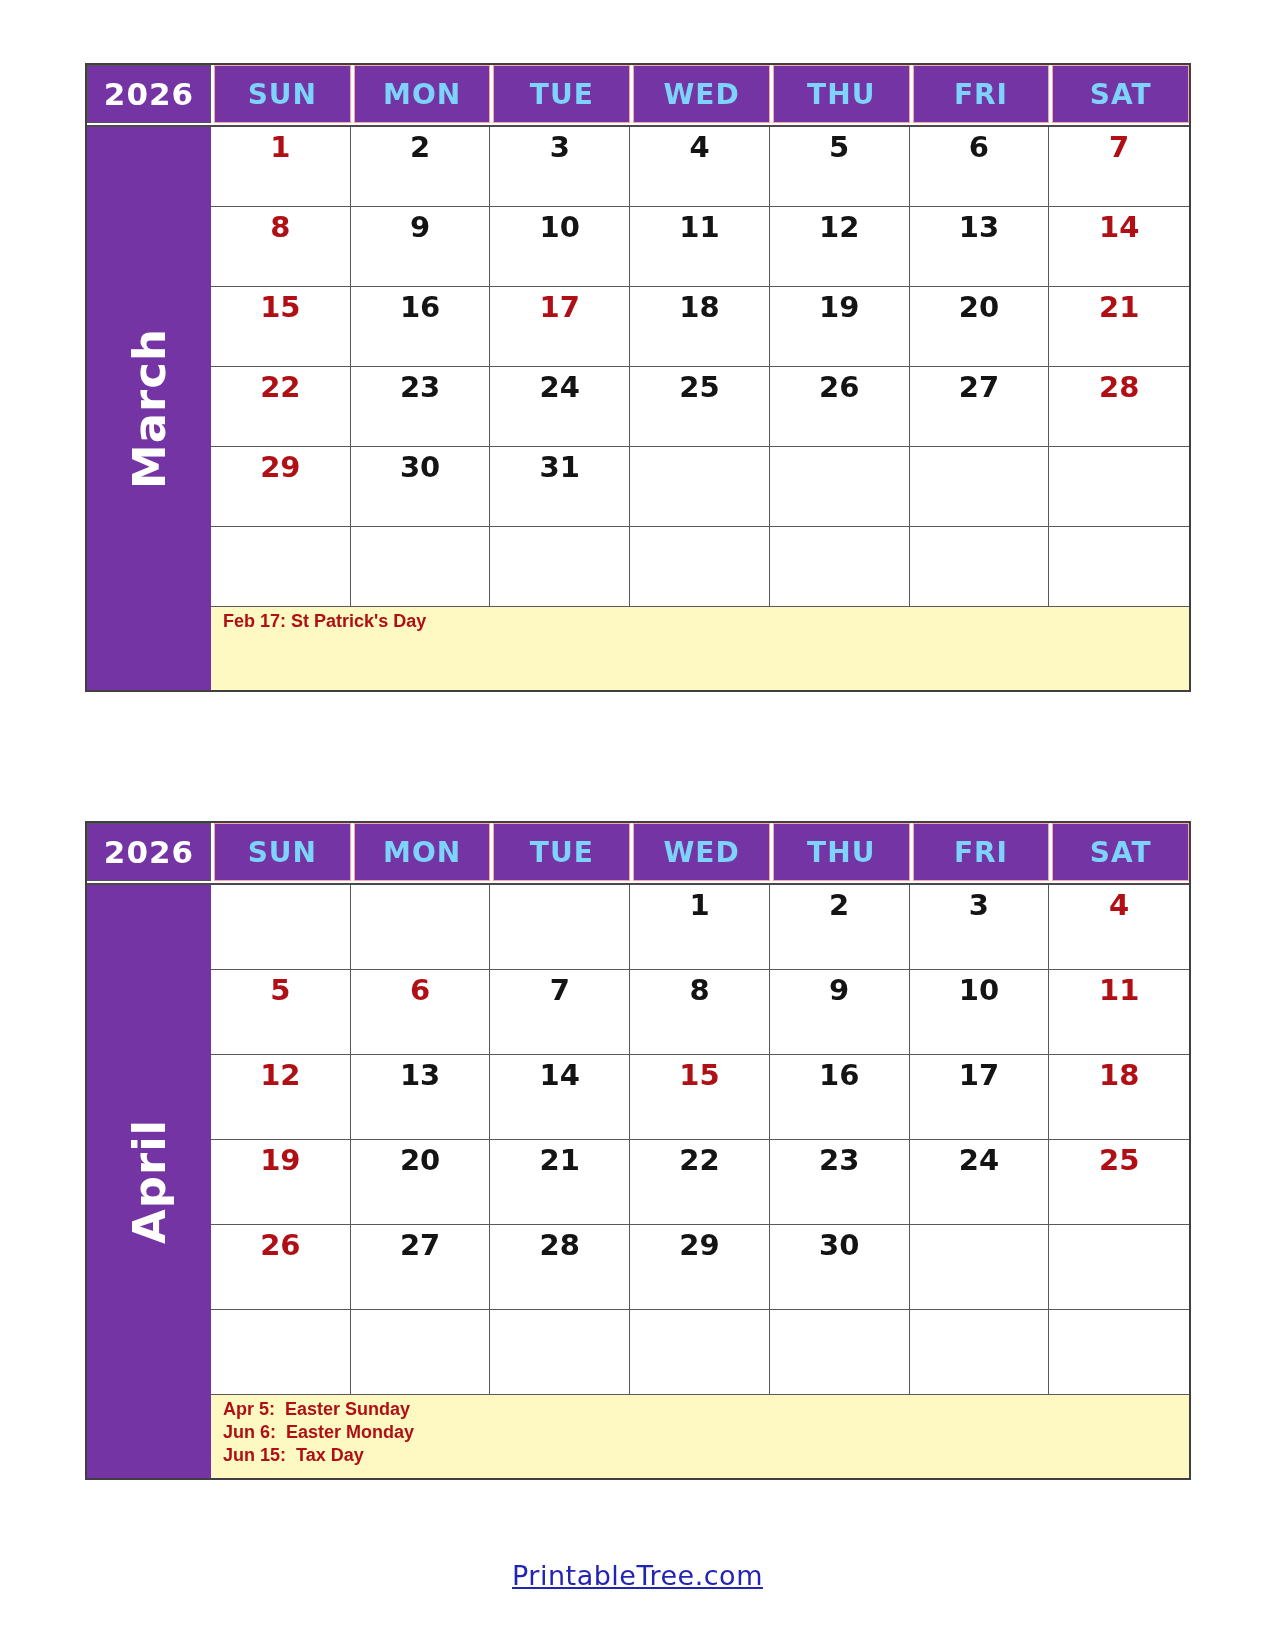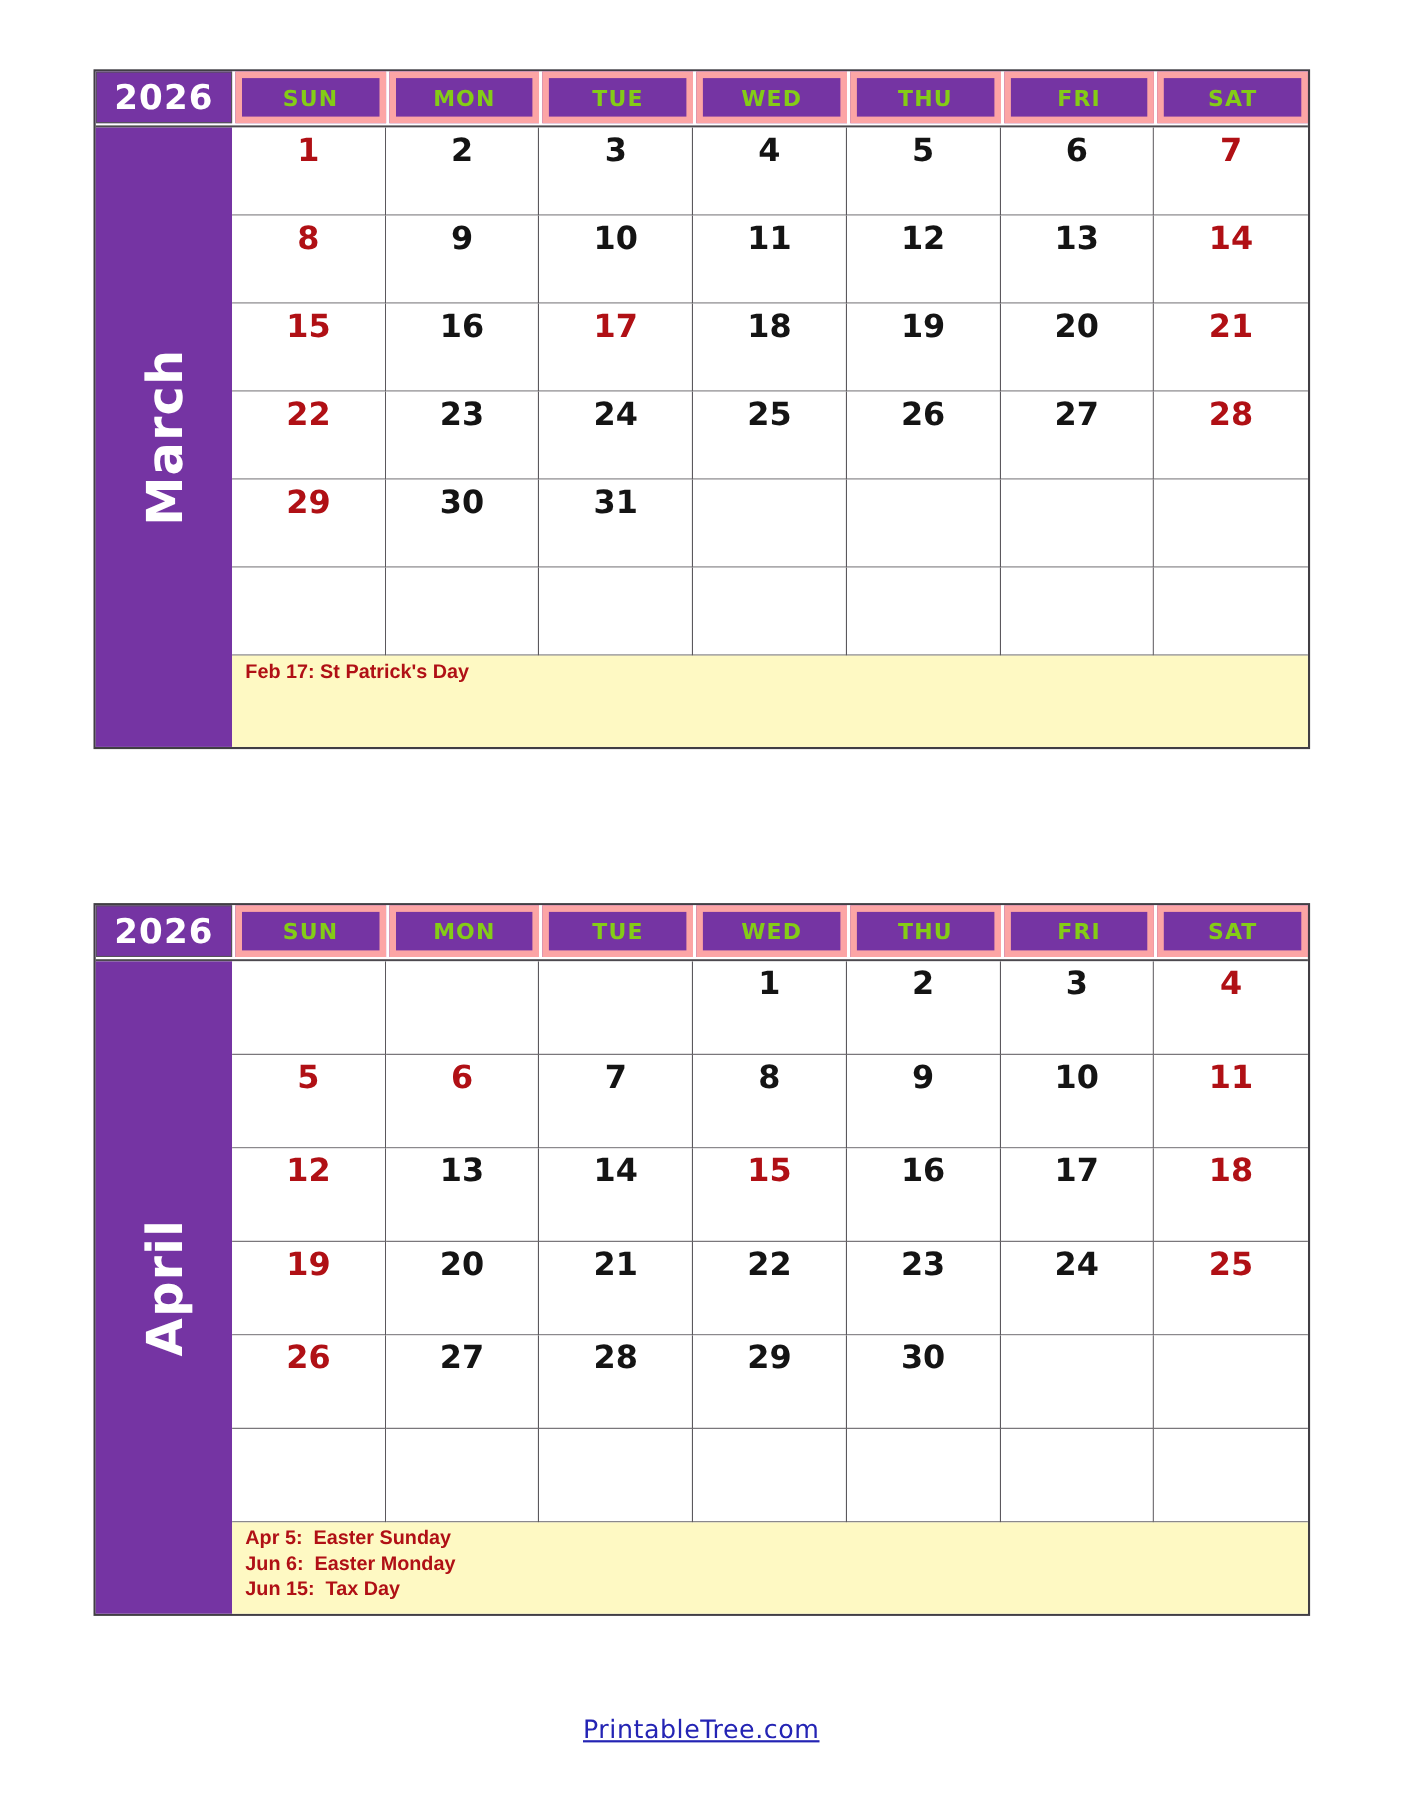--- a/index.html
+++ b/index.html
@@ -23,43 +23,43 @@
     box-sizing: content-box;
   }
   .cal-march { top: 63px; }
   .cal-april { top: 821px; }
 
   
   .cal-header {
     display: flex;
     gap: 3px;
     background: #ffffff;
-    height: 47px;
+    height: 58px;
   }
   .year-cell {
     flex: 0 0 122px;
     background: var(--purple, #7534a3);
     border: 1px solid #56535a;
     color: #ffffff;
     display: flex;
     align-items: center;
     justify-content: center;
     font-size: 31px;
     font-weight: bold;
     letter-spacing: 1px;
   }
   .dow-cell {
     flex: 1 1 0;
     background: var(--purple, #7534a3);
-    border: 6px solid #fca5a5;
-    color: #84cc16;
+    border: 1px solid #fca5a5;
+    color: #7dd3fc;
     display: flex;
     align-items: center;
     justify-content: center;
-    font-size: 20px;
+    font-size: 28px;
     font-weight: bold;
     letter-spacing: 1px;
   }
 
   
   .cal-body {
     display: flex;
     margin-top: 2px;
     border-top: 2px solid #4c494e;
   }
@@ -124,21 +124,21 @@
   
   .site-footer {
     position: absolute;
     top: 1560px;
     left: 0;
     width: 100%;
     text-align: center;
   }
   .site-footer a {
     color: var(--link-blue, #2424b4);
-    font-size: 23px;
+    font-size: 27px;
     letter-spacing: 0.5px;
     text-decoration: underline;
     font-family: "DejaVu Sans", "Liberation Sans", sans-serif;
     margin-top: 10px;
   }
 </style>
 </head>
 <body>
 
 <div class="calendar cal-march">

